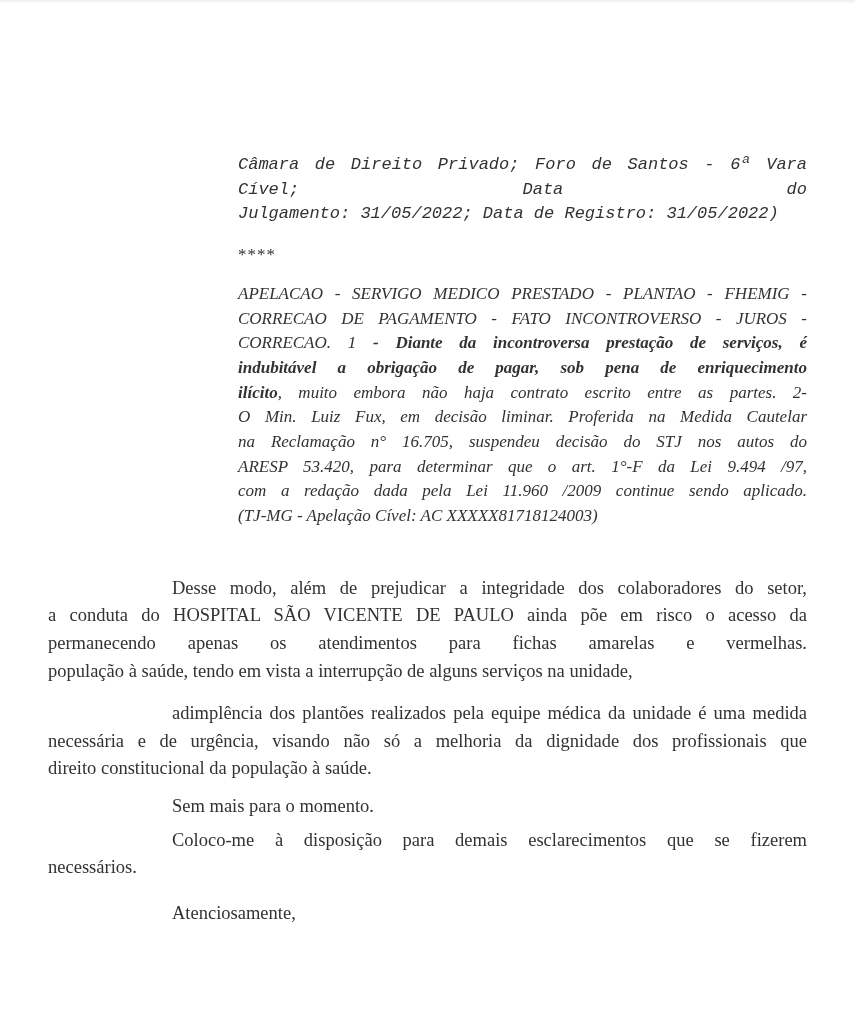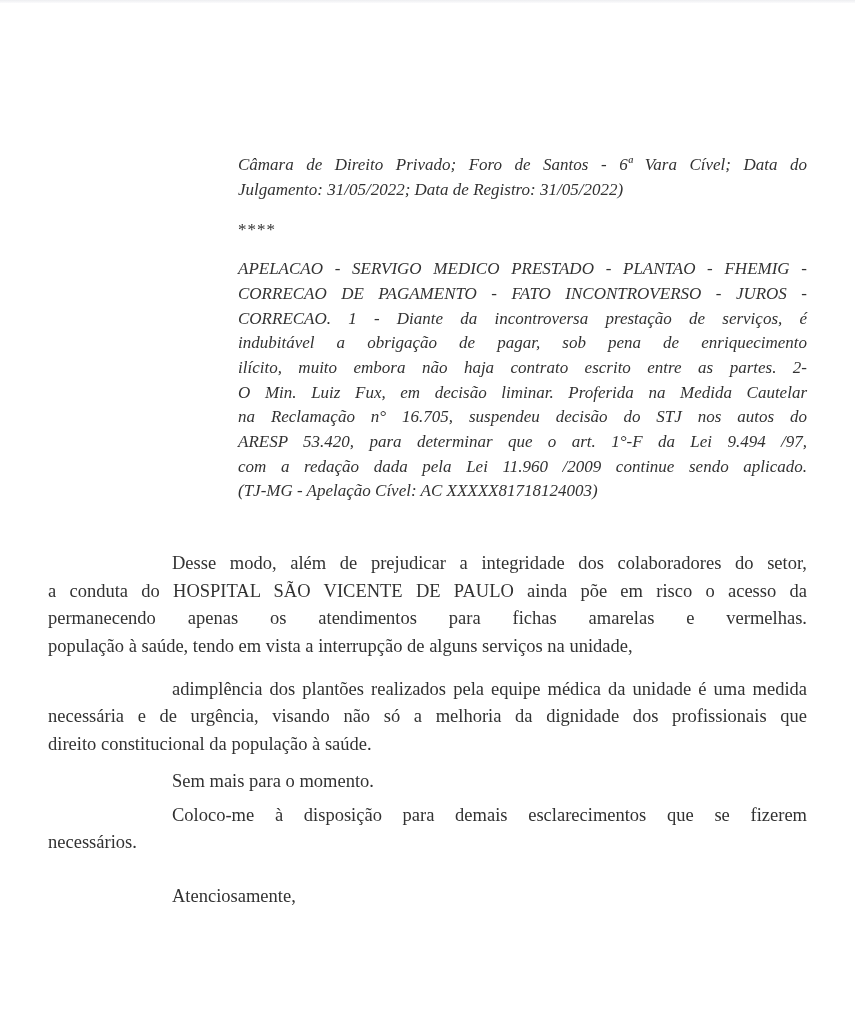--- a/index.html
+++ b/index.html
@@ -21,41 +21,41 @@
   
   .jline { display: block; text-align: justify; text-align-last: justify; }
   .jline:last-child { text-align-last: left; }
 
   .quote-block {
     margin-left: 190px;
     font-style: italic;
     font-size: 17px;
     line-height: 24.7px;
   }
-  .quote-citation { margin-top: 153px; }
+  .quote-citation { margin-top: 153px; font-family: Liberation Mono, monospace; }
   .separator-stars {
     margin-top: 16px;
     font-style: normal;
     letter-spacing: 1px;
     line-height: 24.7px;
     font-size: 17px;
   }
   .case-summary { margin-top: 14px; }
-  .seg-bold { font-weight: normal; margin-top: 24px; }
+  .seg-bold { font-weight: bold; margin-top: 24px; }
 
   .para {
     font-size: 18.5px;
     line-height: 27.6px;
   }
   .para .jline:first-child { text-indent: 124px; }
   .para-1 { margin-top: 46px; }
   .para-2 { margin-top: 15px; }
   .para-3 { margin-top: 10px; }
   .para-4 { margin-top: 6px; }
-  .para-5 { margin-top: 26px; }
+  .para-5 { margin-top: 18px; }
 </style>
 </head>
 <body>
 
 <div class="top-border"></div>
 
 <div class="page-content">
 
   <div class="quote-block quote-citation">
       <span class="jline"><span>Câmara de Direito Privado; Foro de Santos - 6ª Vara Cível; Data do</span></span>

